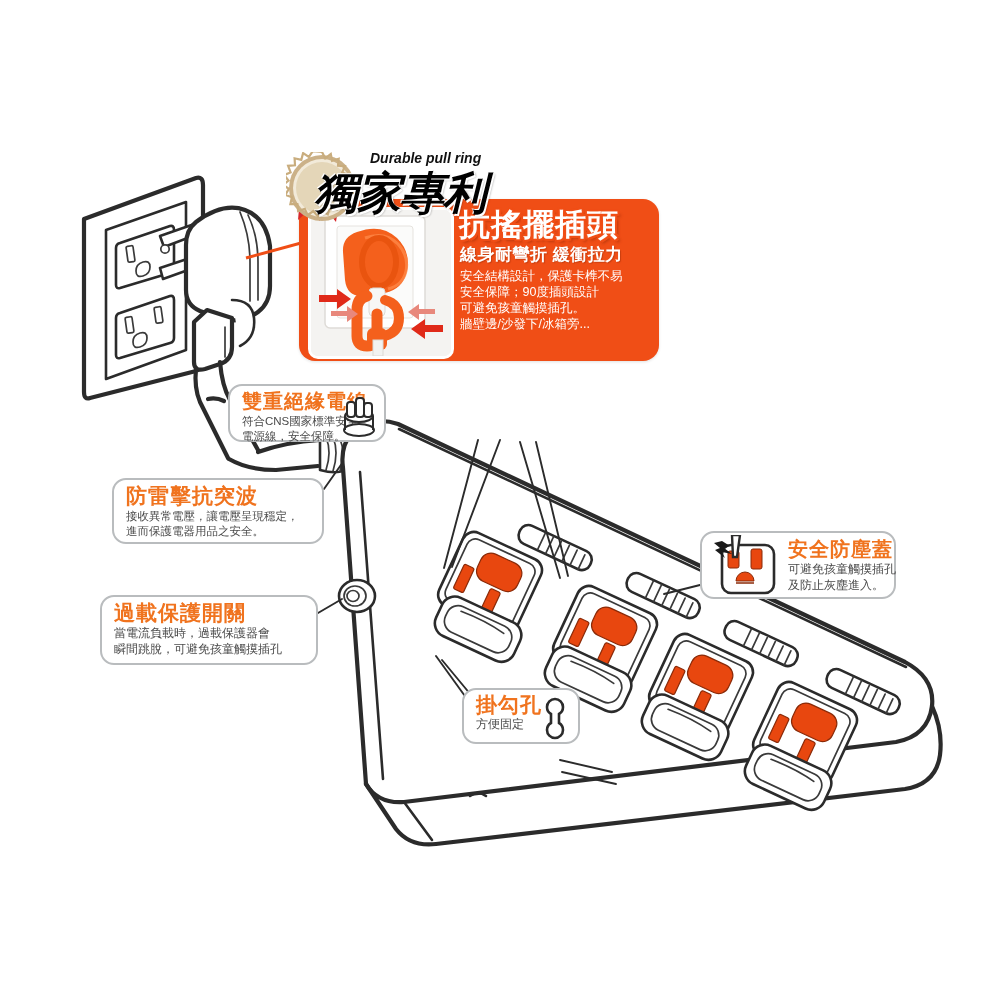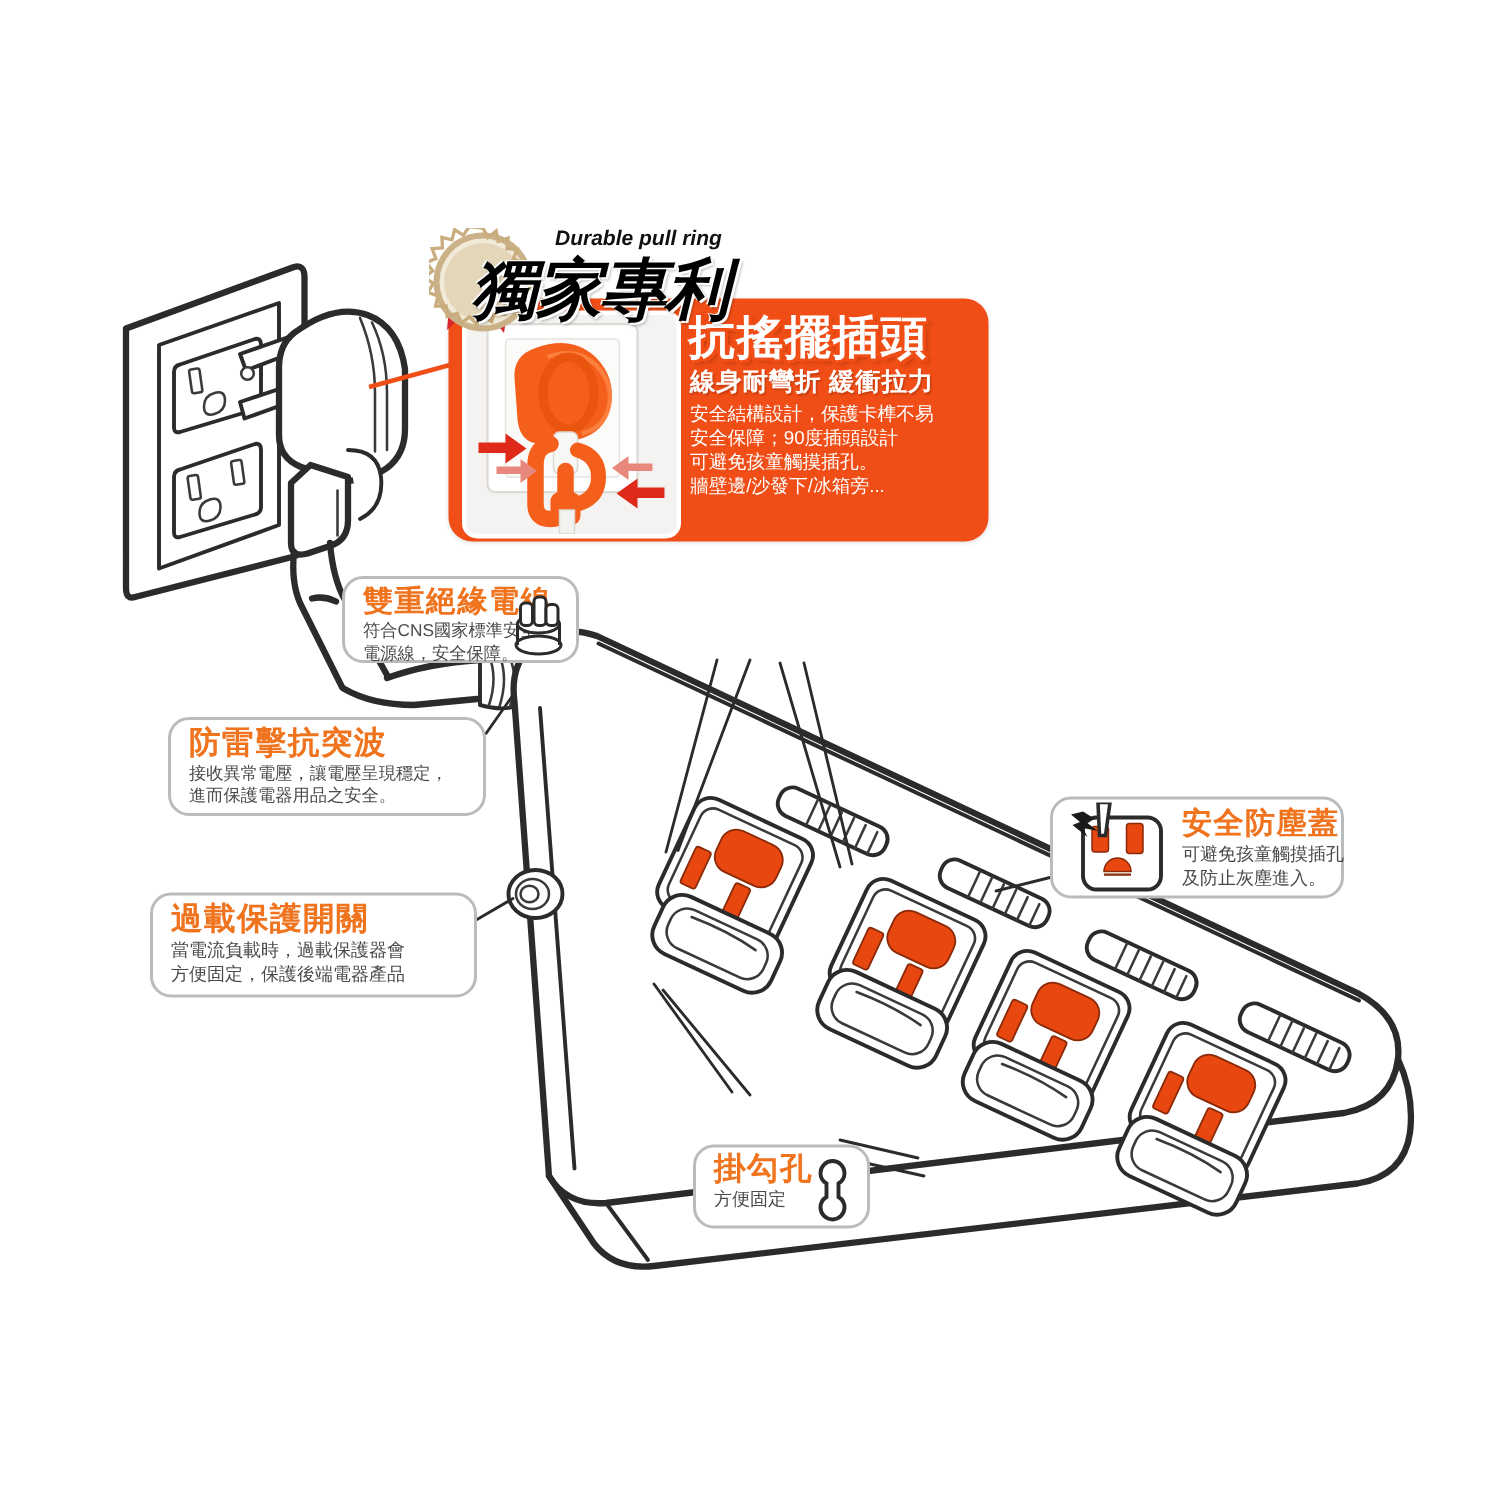--- a/index.html
+++ b/index.html
@@ -51,21 +51,21 @@
   #co-overload .sub{font-size:12px;margin-top:2px;}
 
   #co-switch{left:455px;top:384px;width:148px;height:54px;padding-top:5px;}
   #co-switch .ttl{font-size:20px;}
   #co-switch .sub{font-size:11.5px;margin-top:3px;}
 
   #co-dust{left:700px;top:531px;width:196px;height:68px;padding-left:86px;padding-top:6px;}
   #co-dust .ttl{font-size:20px;}
   #co-dust .sub{font-size:12px;margin-top:2px;}
 
-  #co-hook{left:462px;top:763px;width:118px;height:56px;padding-top:4px;}
+  #co-hook{left:462px;top:688px;width:118px;height:56px;padding-top:4px;}
   #co-hook .ttl{font-size:21px;}
   #co-hook .sub{font-size:12px;margin-top:1px;}
 
   
   .co-icon{position:absolute;}
   #icon-cable{right:4px;top:4px;width:42px;height:48px;}
   #icon-hook{right:6px;top:6px;width:34px;height:46px;}
   #icon-dust{left:4px;top:2px;width:80px;height:64px;}
 
   
@@ -407,21 +407,21 @@
     <div class="sub">
       <span>接收異常電壓，讓電壓呈現穩定，</span>
       <span>進而保護電器用品之安全。</span>
     </div>
   </div>
 
   <div class="callout" id="co-overload">
     <div class="ttl">過載保護開關</div>
     <div class="sub">
       <span>當電流負載時，過載保護器會</span>
-      <span>方便固定，保護後端電器產品</span>
+      <span>瞬間跳脫，可避免孩童觸摸插孔</span>
     </div>
   </div>
 
 
   <div class="callout" id="co-dust">
     <div class="ttl">安全防塵蓋</div>
     <div class="sub">
       <span>可避免孩童觸摸插孔</span>
       <span>及防止灰塵進入。</span>
     </div>

